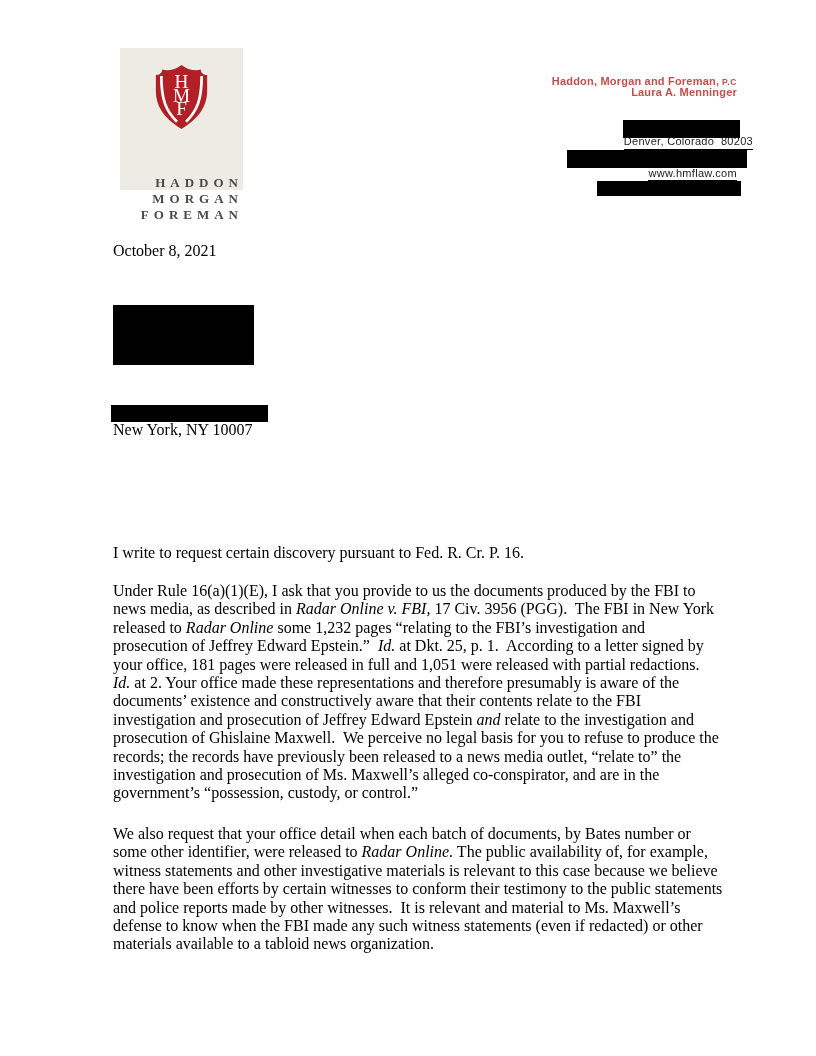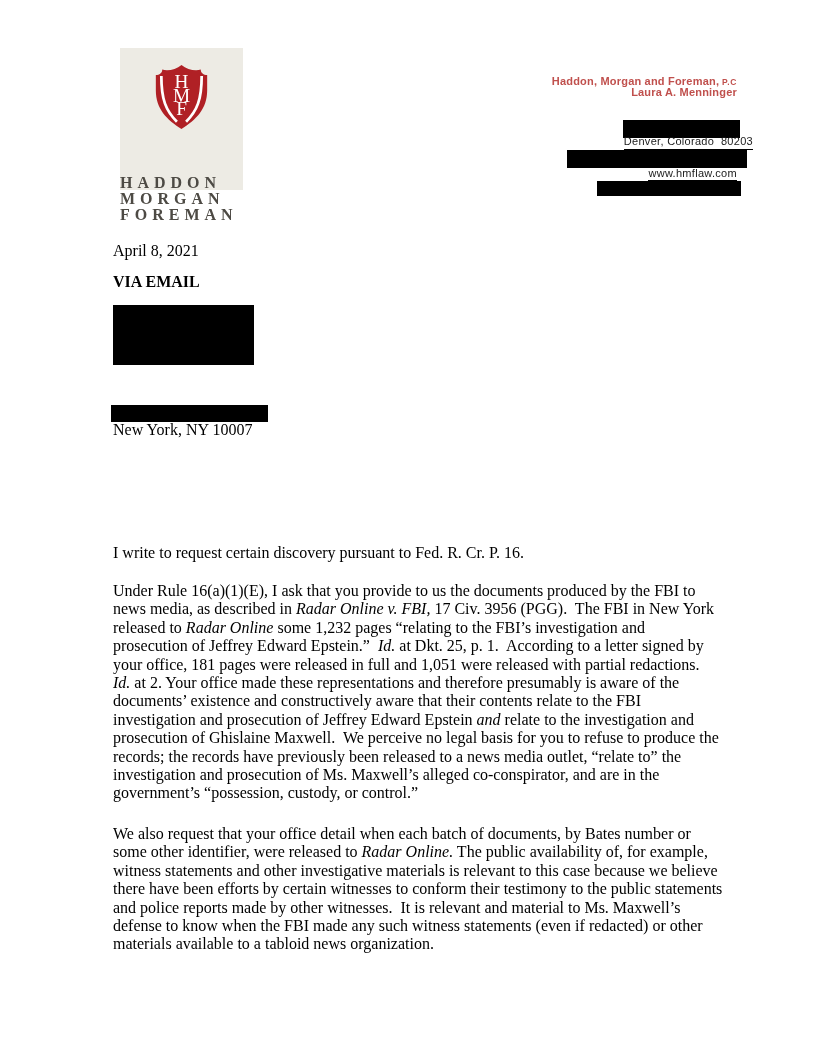--- a/index.html
+++ b/index.html
@@ -18,23 +18,23 @@
   .t { white-space: pre-wrap; }
 
   
   .logo-block {
     left: 120px; top: 48px; width: 123px; height: 142px;
     background: #edebe4;
   }
   .logo-shield { position: absolute; left: 34px; top: 14px; width: 55px; height: 70px; }
   .firm-lines {
     position: absolute; left: 0; top: 127px; width: 123px;
-    text-align: left;
+    text-align: right;
     font-family: "Liberation Serif", serif;
-    font-size: 16px; font-weight: 600; color: #4d4a44;
+    font-size: 13px; font-weight: 600; color: #4d4a44;
     letter-spacing: 5px; line-height: 16px;
   }
   .hdr-red {
     font-family: "Liberation Sans", sans-serif;
     font-weight: bold; font-size: 11px; line-height: 14px;
     text-align: right; letter-spacing: 0.2px;
   }
   .hdr-red .sm { font-size: 8.5px; letter-spacing: 0.6px; }
   .contact-line {
     font-family: "Liberation Sans", sans-serif;
@@ -77,23 +77,22 @@
 
   <div class="abs hdr-red" style="top:74px; right:79px; color:#c0504d;"><span>Haddon, Morgan and Foreman,</span><span class="sm"> P.C</span></div>
   <div class="abs hdr-red" style="top:85px; right:79px; color:#c0504d;">Laura A. Menninger</div>
 
   <div class="abs redaction" style="left:623px; top:120px; width:117px; height:18px;"></div>
   <div class="abs contact-line t" style="top:135px; right:63px; height:15px;">Denver, Colorado  80203</div>
   <div class="abs redaction" style="left:567px; top:150px; width:180px; height:18px;"></div>
   <div class="abs contact-line" style="top:167px; right:79px; height:14px;">www.hmflaw.com</div>
   <div class="abs redaction" style="left:597px; top:181px; width:144px; height:15px;"></div>
 
-  <div class="abs body-text" style="top:242px;">April 8, 2021</div>
+  <div class="abs body-text" style="top:242px;">October 8, 2021</div>
 
-  <div class="abs body-text bold" style="top:273px;">VIA EMAIL</div>
 
   <div class="abs redaction" style="left:113px; top:305px; width:141px; height:60px;"></div>
 
 
   <div class="abs redaction" style="left:111px; top:405px; width:157px; height:17px;"></div>
 
   <div class="abs body-text" style="top:421px;">New York, NY 10007</div>
 
 
 

